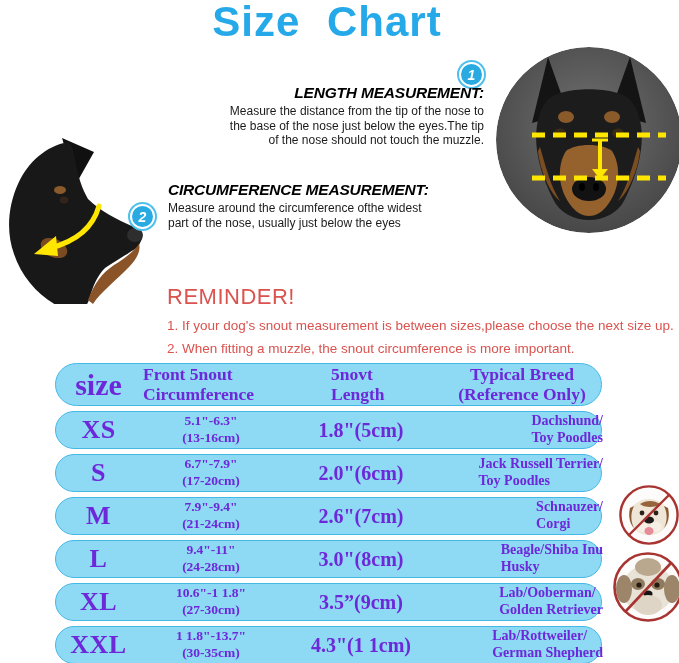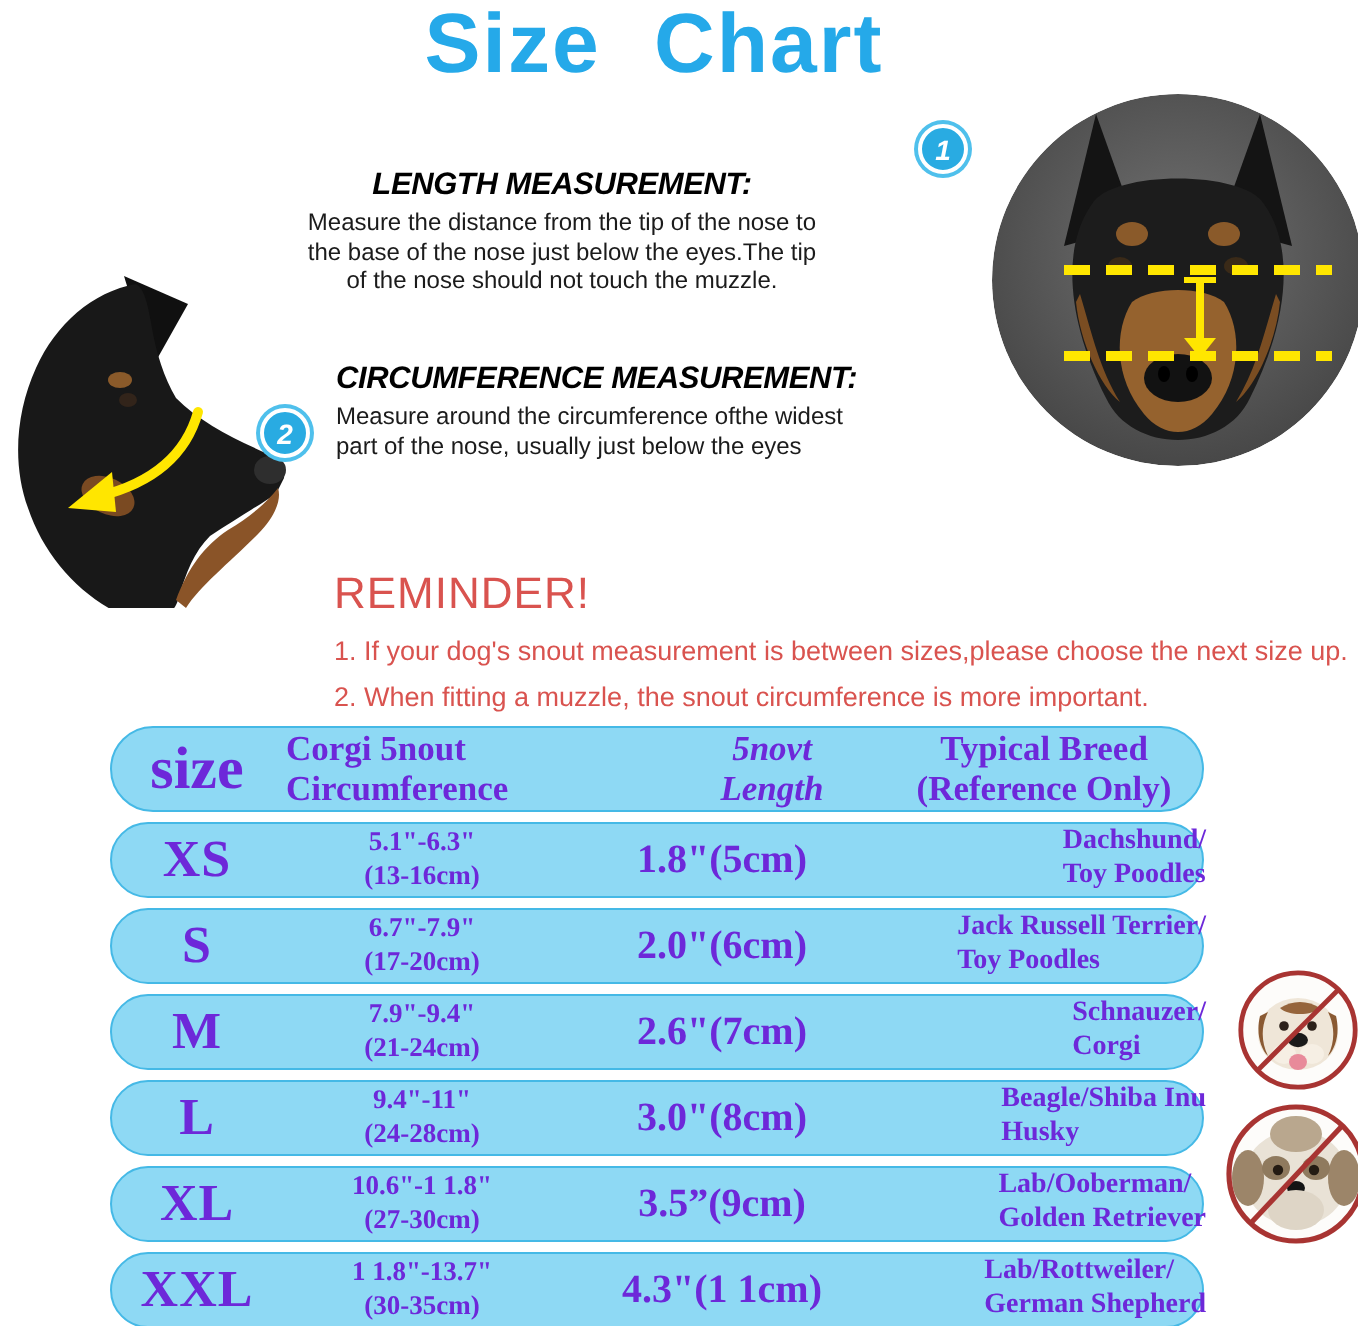--- a/index.html
+++ b/index.html
@@ -35,21 +35,21 @@
   .badge-1 { left:459px; top:62px; }
   .badge-2 { left:130px; top:204px; }
 
   
   .measure-block { position:absolute; color:#1b1b1b; }
   .measure-heading {
     font-weight:800; font-style:italic; font-size:15.5px; color:#000;
     letter-spacing:-0.2px;
   }
   .measure-body { font-size:12px; line-height:1.22; margin-top:2px; }
-  .length-block { left:90px; top:84px; width:382px; text-align:center; }
+  .length-block { left:102px; top:84px; width:382px; text-align:right; }
   .circ-block   { left:168px; top:181px; width:330px; text-align:left; }
 
   
   .dog-side { position:absolute; left:-4px; top:136px; width:152px; height:168px; }
 
   
   .reminder { position:absolute; left:167px; top:284px; color:#D9534F; }
   .reminder-title { font-size:22px; margin-bottom:5px; letter-spacing:0.5px; }
   .reminder-item { font-size:13.5px; line-height:1.7; }
 
@@ -60,21 +60,21 @@
     align-items:center;
     background:#8ED9F4; border:1.5px solid #45B9E6; border-radius:22px;
     margin-bottom:5px;
     font-family:"Liberation Serif", serif; font-weight:bold; color:#6d28d9;
   }
   .pill.header { height:43px; }
   .pill.row { height:38px; }
   .cell { text-align:center; }
   .cell-size-h { font-size:30px; }
   .cell-circ-h { text-align:left; padding-left:2px; font-size:17.5px; line-height:1.1; }
-  .cell-len-h  { text-align:center; padding-left:50px; font-size:17.5px; line-height:1.1;font-style:italic; }
+  .cell-len-h  { text-align:left; padding-left:50px; font-size:17.5px; line-height:1.1; }
   .cell-breed-h{ font-size:17.5px; line-height:1.1; }
   .cell-size { font-size:26px; letter-spacing:0.5px; }
   .cell-circ { font-size:13.5px; line-height:1.25; }
   .cell-len  { font-size:20px; }
   .cell-breed{ display:flex; justify-content:flex-end; }
   .cell-breed span { text-align:left; font-size:14px; line-height:1.18; }
 
   
   .no-dog { position:absolute; }
   .no-dog-1 { left:618px; top:484px; width:62px; height:62px; }
@@ -166,21 +166,21 @@
 
   <div class="reminder">
     <div class="reminder-title">REMINDER!</div>
     <div class="reminder-item">1. If your dog's snout measurement is between sizes,please choose the next size up.</div>
     <div class="reminder-item">2. When fitting a muzzle, the snout circumference is more important.</div>
   </div>
 
   <div class="size-table">
     <div class="pill header">
       <div class="cell cell-size-h">size</div>
-      <div class="cell cell-circ-h preline">Corgi 5nout
+      <div class="cell cell-circ-h preline">Front 5nout
 Circumference</div>
       <div class="cell cell-len-h preline">5novt
 Length</div>
       <div class="cell cell-breed-h preline">Typical Breed
 (Reference Only)</div>
     </div>
 
     <div class="pill row">
       <div class="cell cell-size">XS</div>
       <div class="cell cell-circ preline">5.1"-6.3"

